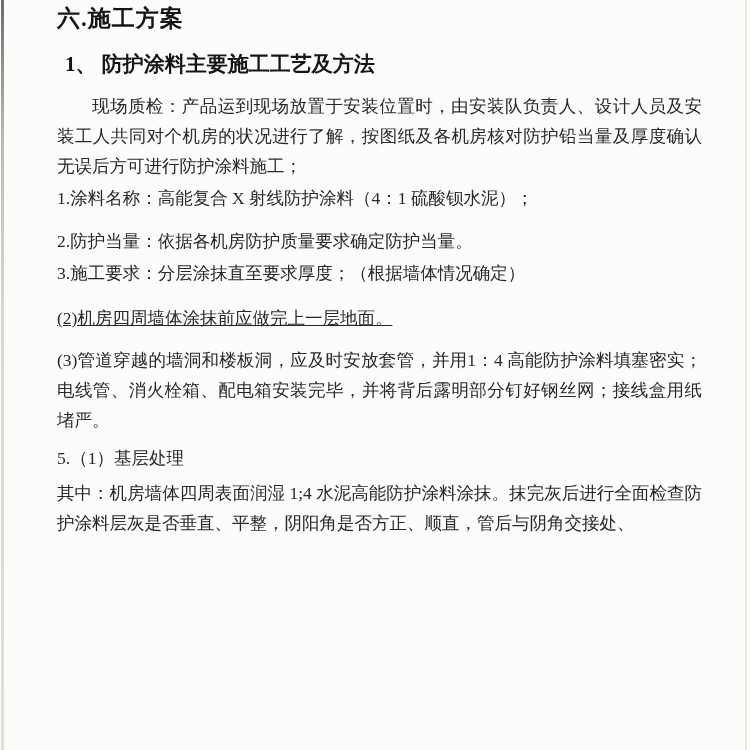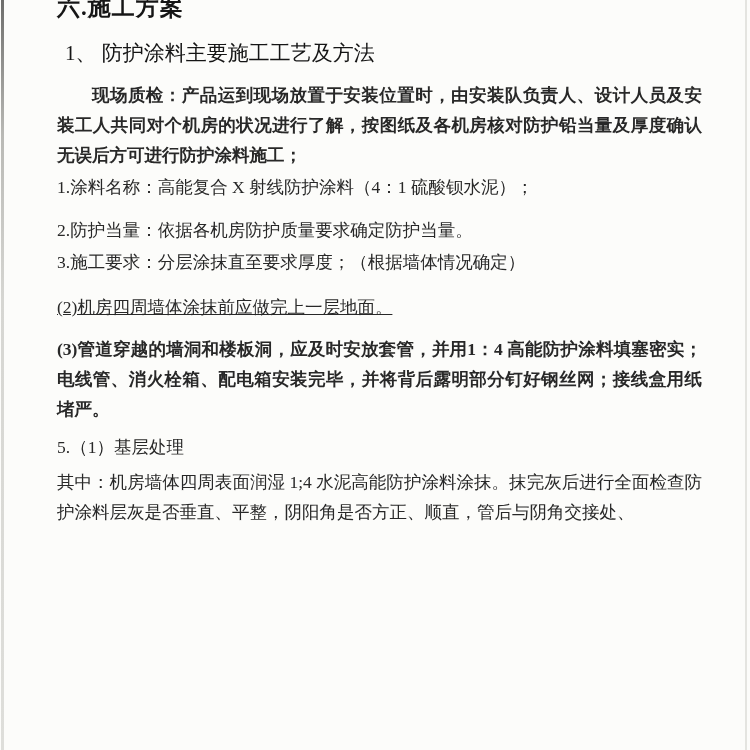--- a/index.html
+++ b/index.html
@@ -9,21 +9,21 @@
   }
   .page {
     position: relative;
     width: 750px;
     height: 750px;
     background: #fcfcfa;
     overflow: hidden;
     font-family: "Liberation Serif", "DejaVu Serif", serif;
     color: #282828;
     box-sizing: border-box;
-    padding: 0 48px 0 57px;
+    padding: 11px 48px 0 57px;
   }
   
   .edge-left {
     position: absolute;
     left: 1px; top: 0;
     width: 3px; height: 750px;
     background: linear-gradient(to bottom, #6d6d6b 0%, #b9b9b5 18%, #d6d6d2 40%, #dededa 100%);
   }
   .edge-right {
     position: absolute;
@@ -34,39 +34,39 @@
   h1.doc-h1 {
     font-size: 23px;
     font-weight: bold;
     color: #151515;
     margin: -7px 0 0 0;
     line-height: 30px;
     letter-spacing: 1px;
   }
   h2.doc-h2 {
     font-size: 21px;
-    font-weight: normal;
+    font-weight: bold;
     color: #151515;
     margin: 15px 0 0 8px;
     line-height: 30px;
   }
   p.body-p {
     font-size: 17.5px;
     line-height: 30px;
     margin: 2px 0 0 0;
     text-align: justify;
     text-justify: inter-ideograph;
     word-break: break-all;
   }
   p.ind { text-indent: 2em; }
   p.mt0  { margin-top: 8px; }
   p.mt1  { margin-top: 13px; }
   p.mt5  { margin-top: 5px; }
   p.mt6  { margin-top: 6px; }
-  p.mt12 { margin-top: 12px; font-weight: bold; }
+  p.mt12 { margin-top: 12px; }
   p.mt15 { margin-top: 15px; text-decoration: underline; }
 </style>
 </head>
 <body>
 
 <div class="page">
   <div class="edge-left"></div>
   <div class="edge-right"></div>
 
   <h1 class="doc-h1">六.施工方案</h1>

